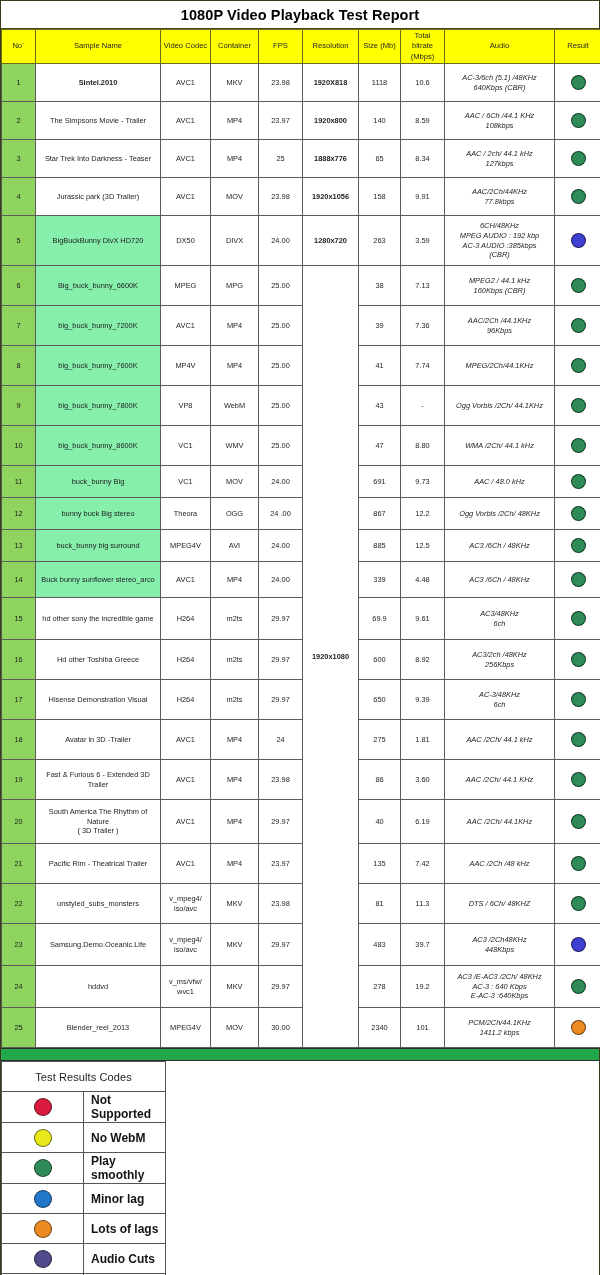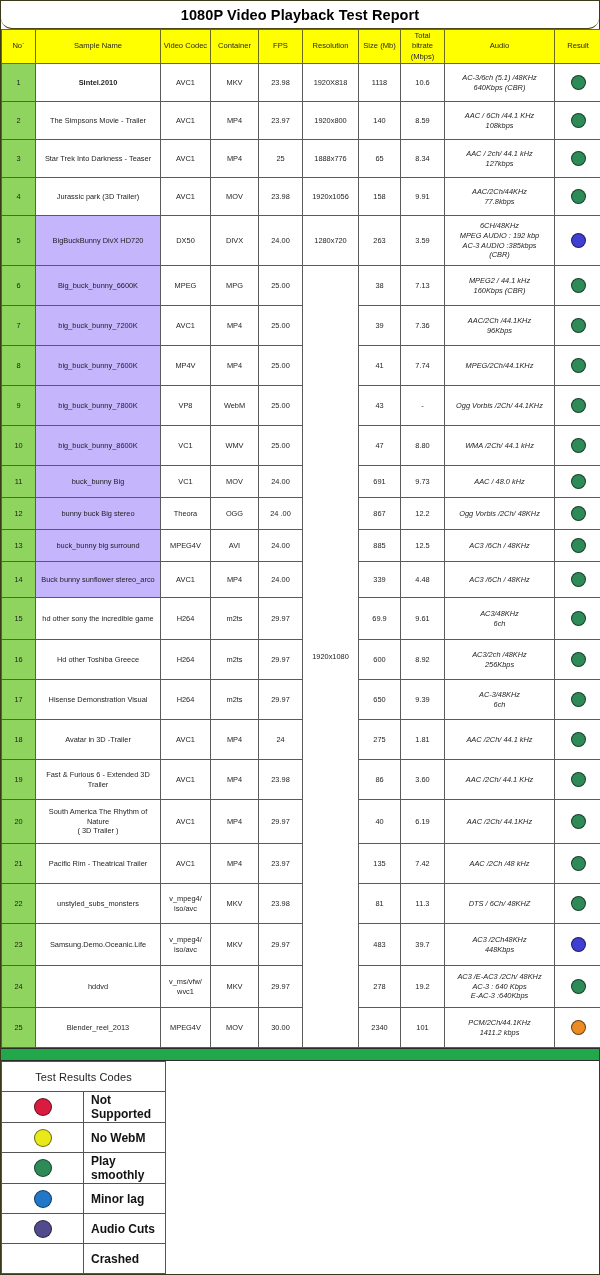--- a/index.html
+++ b/index.html
@@ -25,21 +25,20 @@
 
   
   .title-bar {
     height: 28px;
     display: flex;
     align-items: center;
     justify-content: center;
     background: #ffffff;
     border-bottom: 1px solid #4a4a12;
     box-sizing: border-box;
-    border-radius: 11px;
   }
   .title-text {
     font-size: 14.5px;
     font-weight: bold;
     letter-spacing: 0.1px;
     color: #000000;
   }
 
   
   table.report {
@@ -82,28 +81,29 @@
   td.no-cell {
     background: #8ed45e;
     font-size: 7.4px;
     color: #1f1f1f;
   }
   td.name-cell {
     font-size: 7.4px;
     background: #ffffff;
   }
   td.name-cell.shaded {
-    background: #c4b5fd;
+    background: #86efac;
   }
   td.name-cell.bold {
     font-weight: bold;
   }
   td.res-merged {
     background: #ffffff;
     font-size: 7.4px;
+    font-weight: bold;
   }
   td.audio-cell {
     font-size: 7.1px;
     line-height: 1.3;
     font-style: italic;
   }
   td.result-cell {
     background: #ffffff;
   }
 
@@ -509,20 +509,24 @@
           </tr>
           <tr>
             <td class="legend-dot"><span class="dot" style="background: rgb(46, 139, 87);"></span></td>
             <td class="legend-label">Play smoothly</td>
           </tr>
           <tr>
             <td class="legend-dot"><span class="dot" style="background: rgb(34, 119, 200);"></span></td>
             <td class="legend-label">Minor lag</td>
           </tr>
           <tr>
+            <td class="legend-dot"><span class="dot" style="background: rgb(237, 139, 34);"></span></td>
+            <td class="legend-label">Lots of lags</td>
+          </tr>
+          <tr>
             <td class="legend-dot"><span class="dot" style="background: rgb(81, 75, 142);"></span></td>
             <td class="legend-label">Audio Cuts</td>
           </tr>
           <tr>
             <td class="legend-dot"></td>
             <td class="legend-label">Crashed</td>
           </tr>
         </tbody>
     </table>
   </div>

